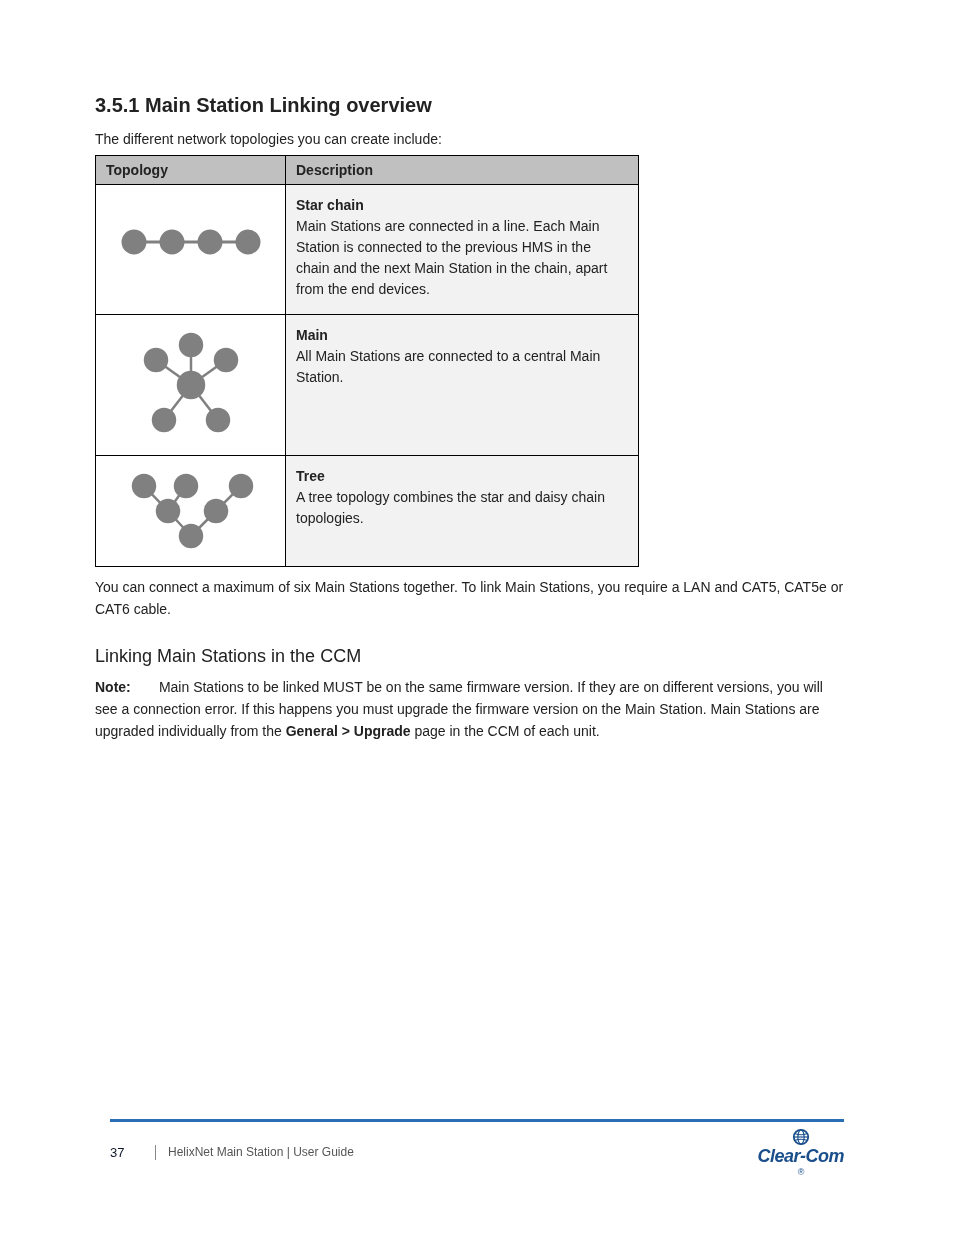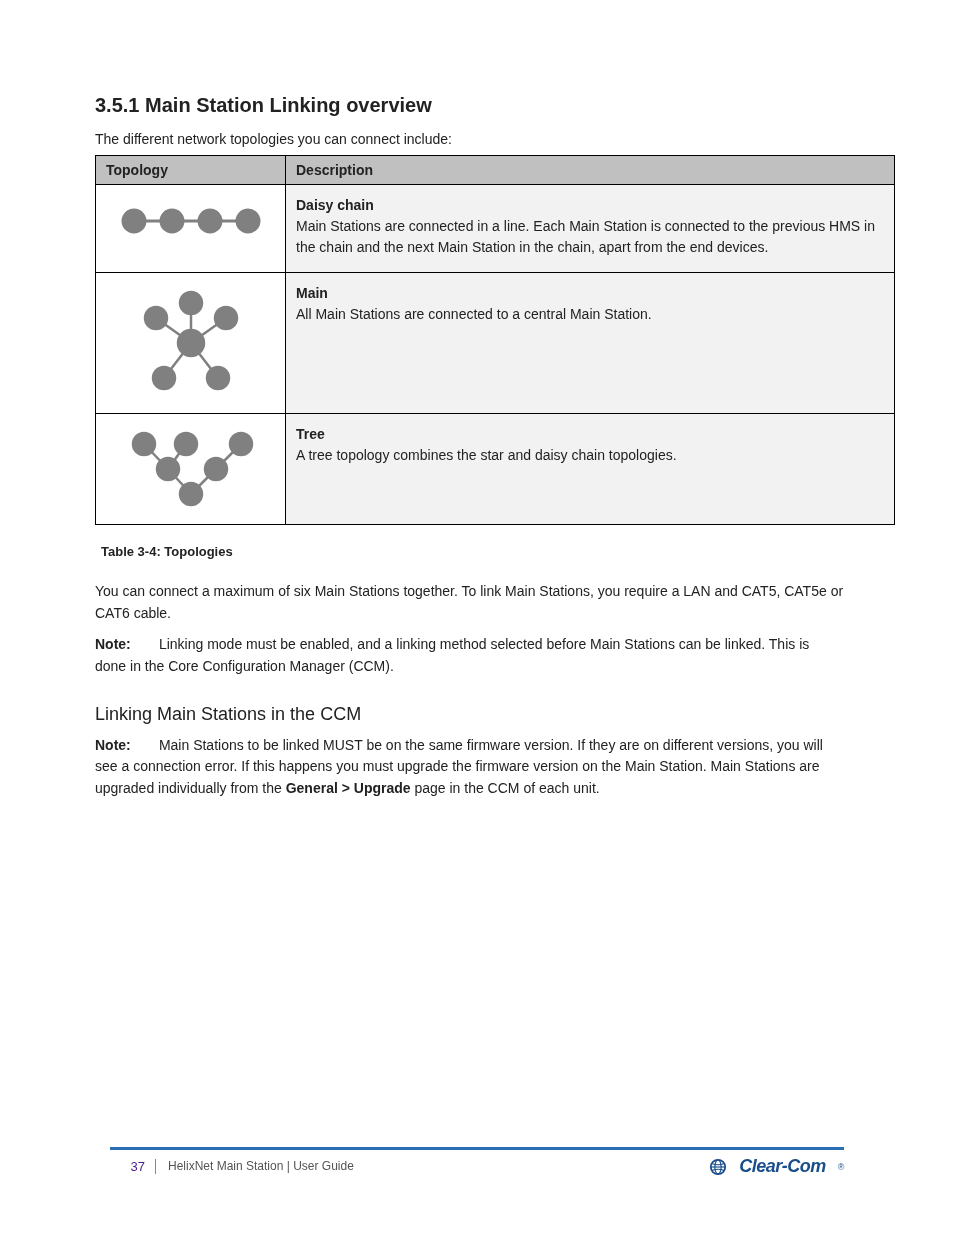--- a/index.html
+++ b/index.html
@@ -21,23 +21,23 @@
     margin-bottom: 8px;
   }
   .sect-title {
     font-size: 20px;
     font-weight: bold;
     margin: 22px 0 14px 0;
     color: #222;
   }
   .tbl {
     border-collapse: collapse;
-    width: 800px;
+    width: 544px;
     margin-top: 6px;
-    margin-bottom: 19px;
+    margin-bottom: 10px;
     border-radius: 11px;
   }
   .tbl th, .tbl td {
     border: 1px solid #000;
     vertical-align: top;
     padding: 6px 10px;
     font-size: 14px;
   }
   .tbl thead th {
     background: #c0c0c0;
@@ -97,54 +97,54 @@
     margin-bottom: 6px;
   }
   .footer-row {
     display: flex;
     align-items: center;
     font-size: 12px;
     color: #555;
   }
   .footer-page {
     width: 46px;
-    text-align: right;
     padding-right: 10px;
     border-right: 1px solid #888;
     font-size: 13px;
-    color: #4c1d95;
+    color: #0f172a;
   }
   .footer-text {
     padding-left: 12px;
     flex: 1;
     line-height: 1.3;
   }
   .brand {
     display: flex;
     align-items: center;
-    gap: 12px;
+    gap: 0;
     font-style: italic;
     font-weight: bold;
     color: #1a4f8c;
     font-size: 18px;
     letter-spacing: -0.5px;
+    flex-direction: column;
   }
   .brand .reg { font-size: 9px; font-style: normal; font-weight: normal; vertical-align: super; }
   .brand-globe {
     width: 18px; height: 18px;
   }
 </style>
 </head>
 <body>
 
 <div class="page">
 
   <div class="sect-title">3.5.1 Main Station Linking overview</div>
 
-  <div class="pre-line">The different network topologies you can connect include:</div>
+  <div class="pre-line">The different network topologies you can create include:</div>
 
   <table class="tbl">
     <thead>
       <tr>
         <th>Topology</th>
         <th>Description</th>
       </tr>
     </thead>
     <tbody>
 
@@ -154,21 +154,21 @@
             <g fill="#808080" stroke="#808080" stroke-width="3">
               <line x1="18" y1="22" x2="132" y2="22"></line>
               <circle cx="18" cy="22" r="11"></circle>
               <circle cx="56" cy="22" r="11"></circle>
               <circle cx="94" cy="22" r="11"></circle>
               <circle cx="132" cy="22" r="11"></circle>
             </g>
           </svg>
         </td>
         <td class="desc">
-          <b>Daisy chain</b><br>
+          <b>Star chain</b><br>
           <span>Main Stations are connected in a line. Each Main Station is connected to the previous HMS in the chain and the next Main Station in the chain, apart from the end devices.</span>
         </td>
       </tr>
 
       <tr>
         <td class="topo-cell">
           <svg width="150" height="120" viewBox="0 0 150 120">
             <g fill="#808080" stroke="#808080" stroke-width="2.5">
               <line x1="75" y1="60" x2="75" y2="20"></line>
               <line x1="75" y1="60" x2="40" y2="35"></line>
@@ -209,28 +209,23 @@
           </svg>
         </td>
         <td class="desc">
           <b>Tree</b><br>
           <span>A tree topology combines the star and daisy chain topologies.</span>
         </td>
       </tr>
     </tbody>
   </table>
 
-  <div class="table-caption">Table 3-4: Topologies</div>
 
   <div class="body-para">You can connect a maximum of six Main Stations together. To link Main Stations, you require a LAN and CAT5, CAT5e or CAT6 cable.</div>
 
-  <div class="note-block">
-    <span class="note-label">Note:</span>
-    <span>Linking mode must be enabled, and a linking method selected before Main Stations can be linked. This is done in the Core Configuration Manager (CCM).</span>
-  </div>
 
   <div class="sub-head">Linking Main Stations in the CCM</div>
 
 
 
   <div class="note-block">
     <span class="note-label">Note:</span>
     <span>Main Stations to be linked MUST be on the same firmware version. If they are on different versions, you will see a connection error. If this happens you must upgrade the firmware version on the Main Station. Main Stations are upgraded individually from the </span><b>General &gt; Upgrade</b><span> page in the CCM of each unit.</span>
   </div>
 

